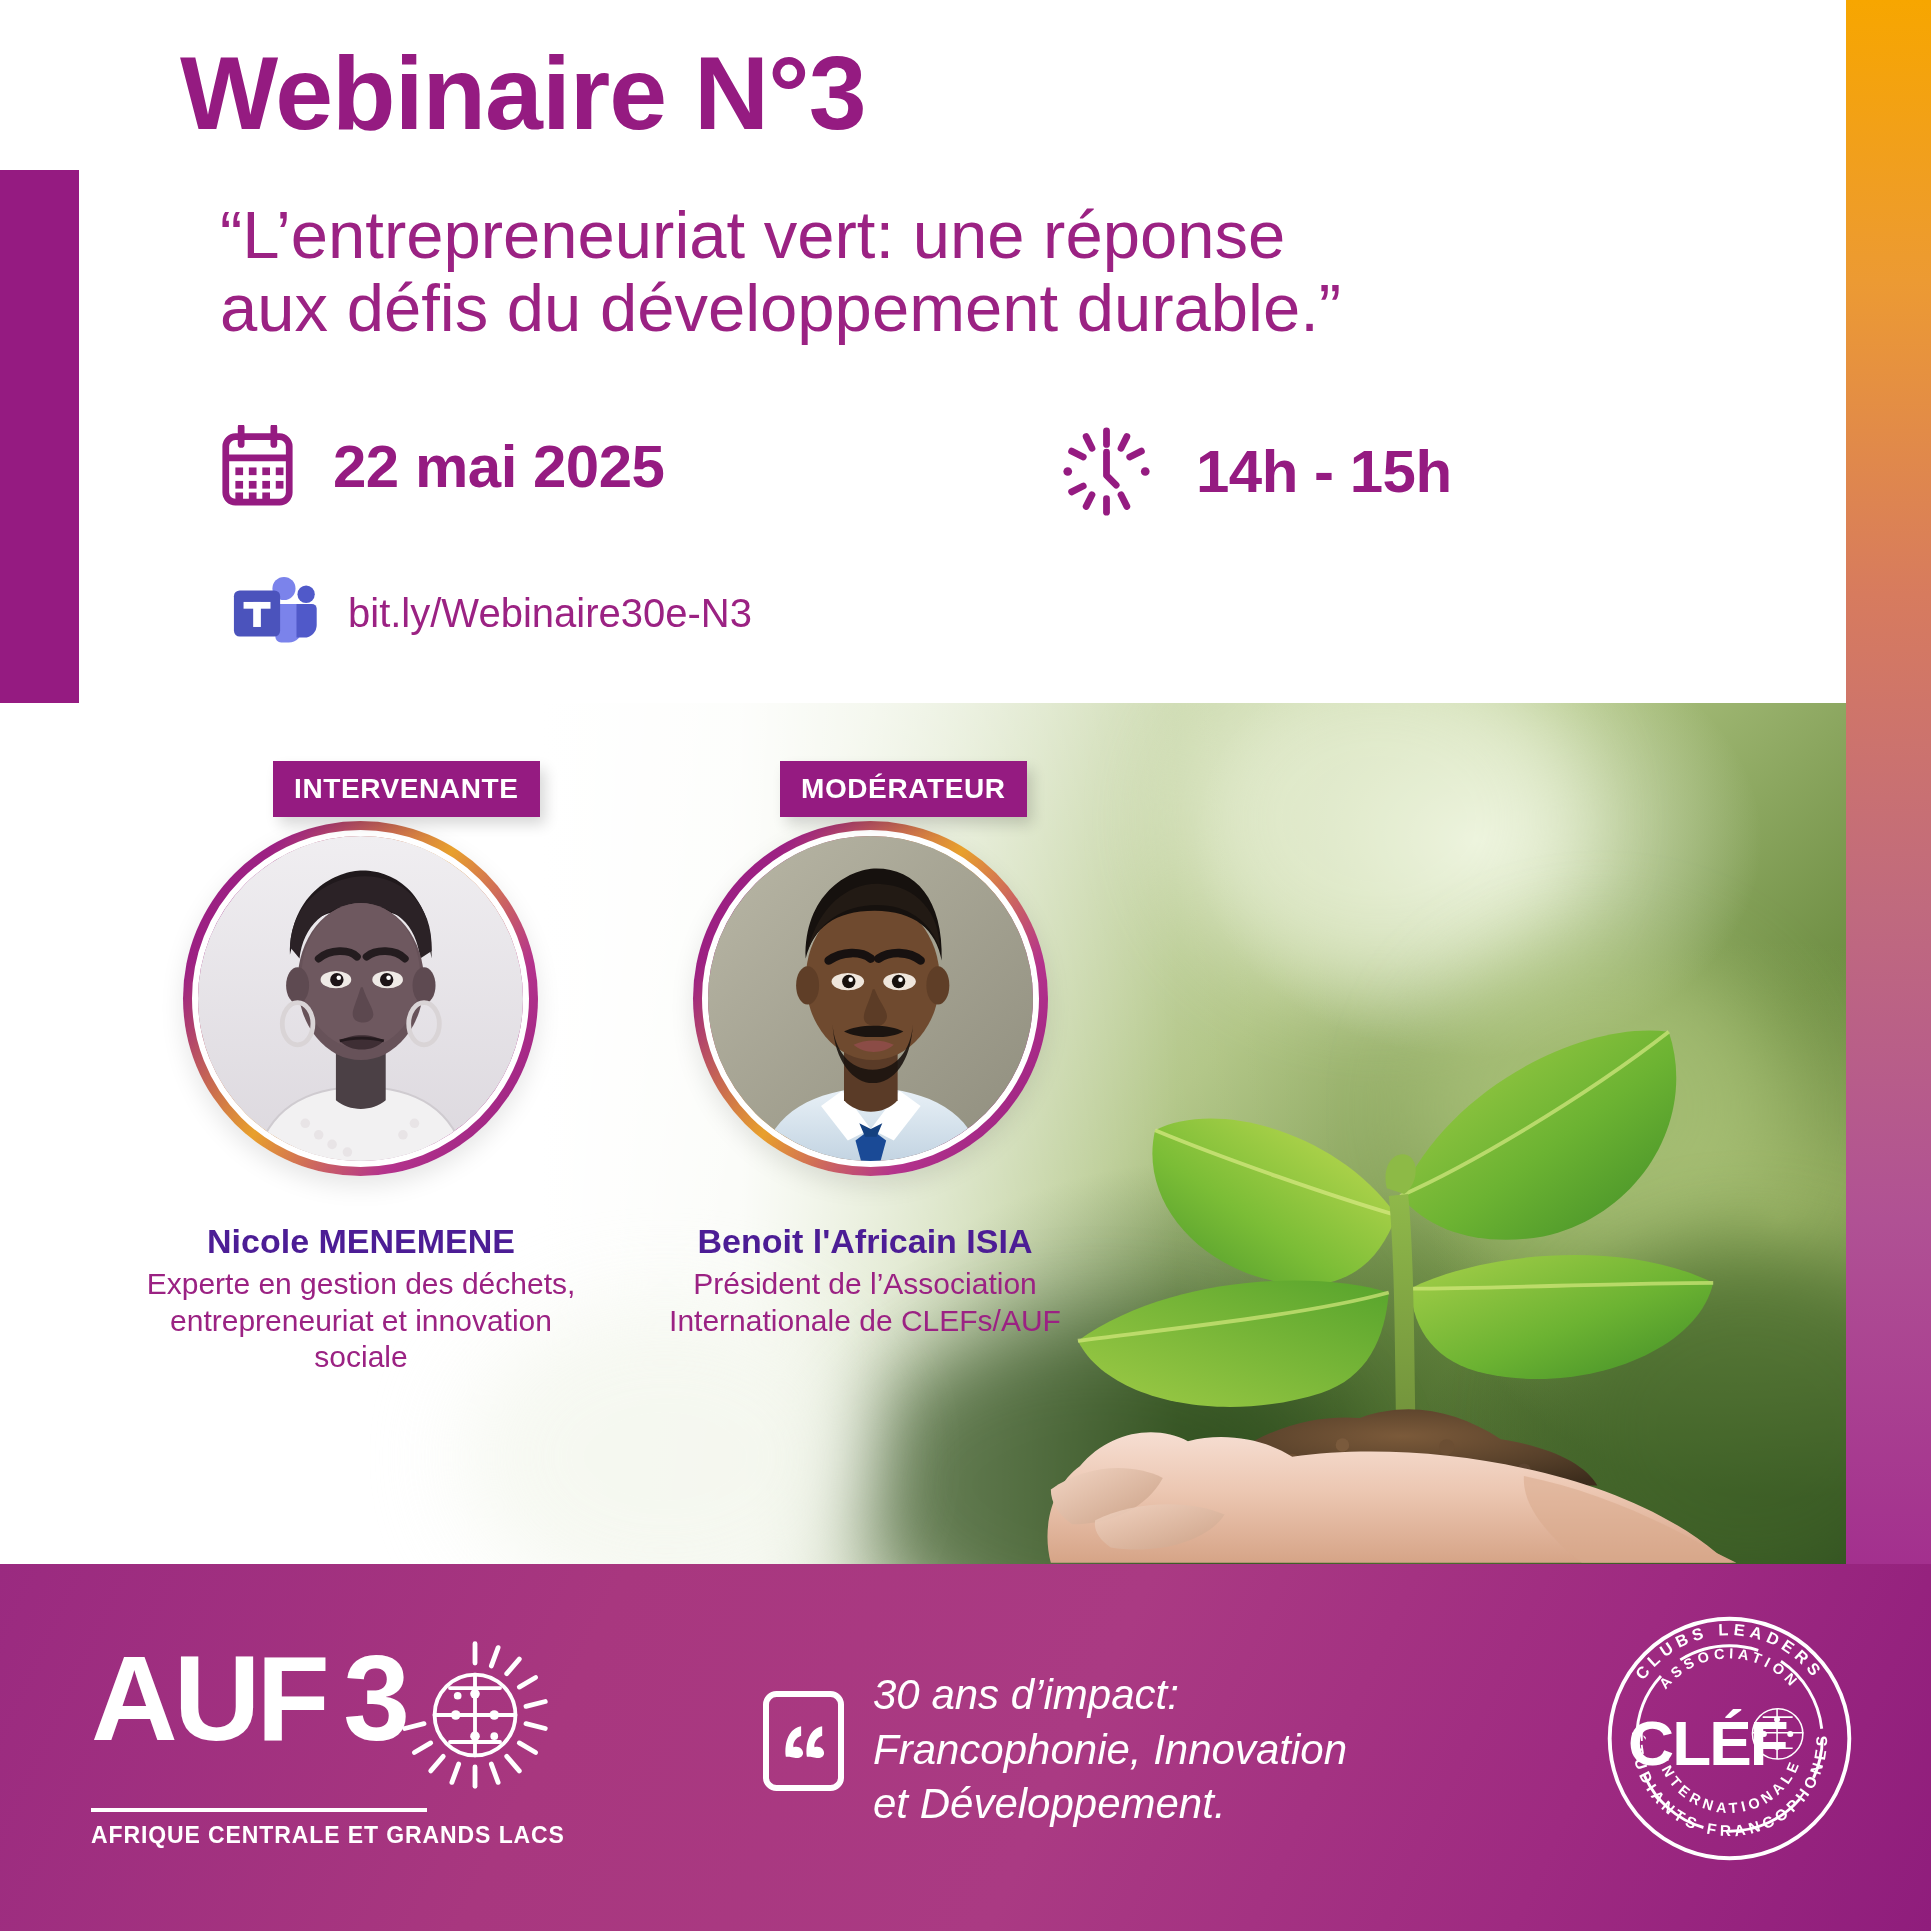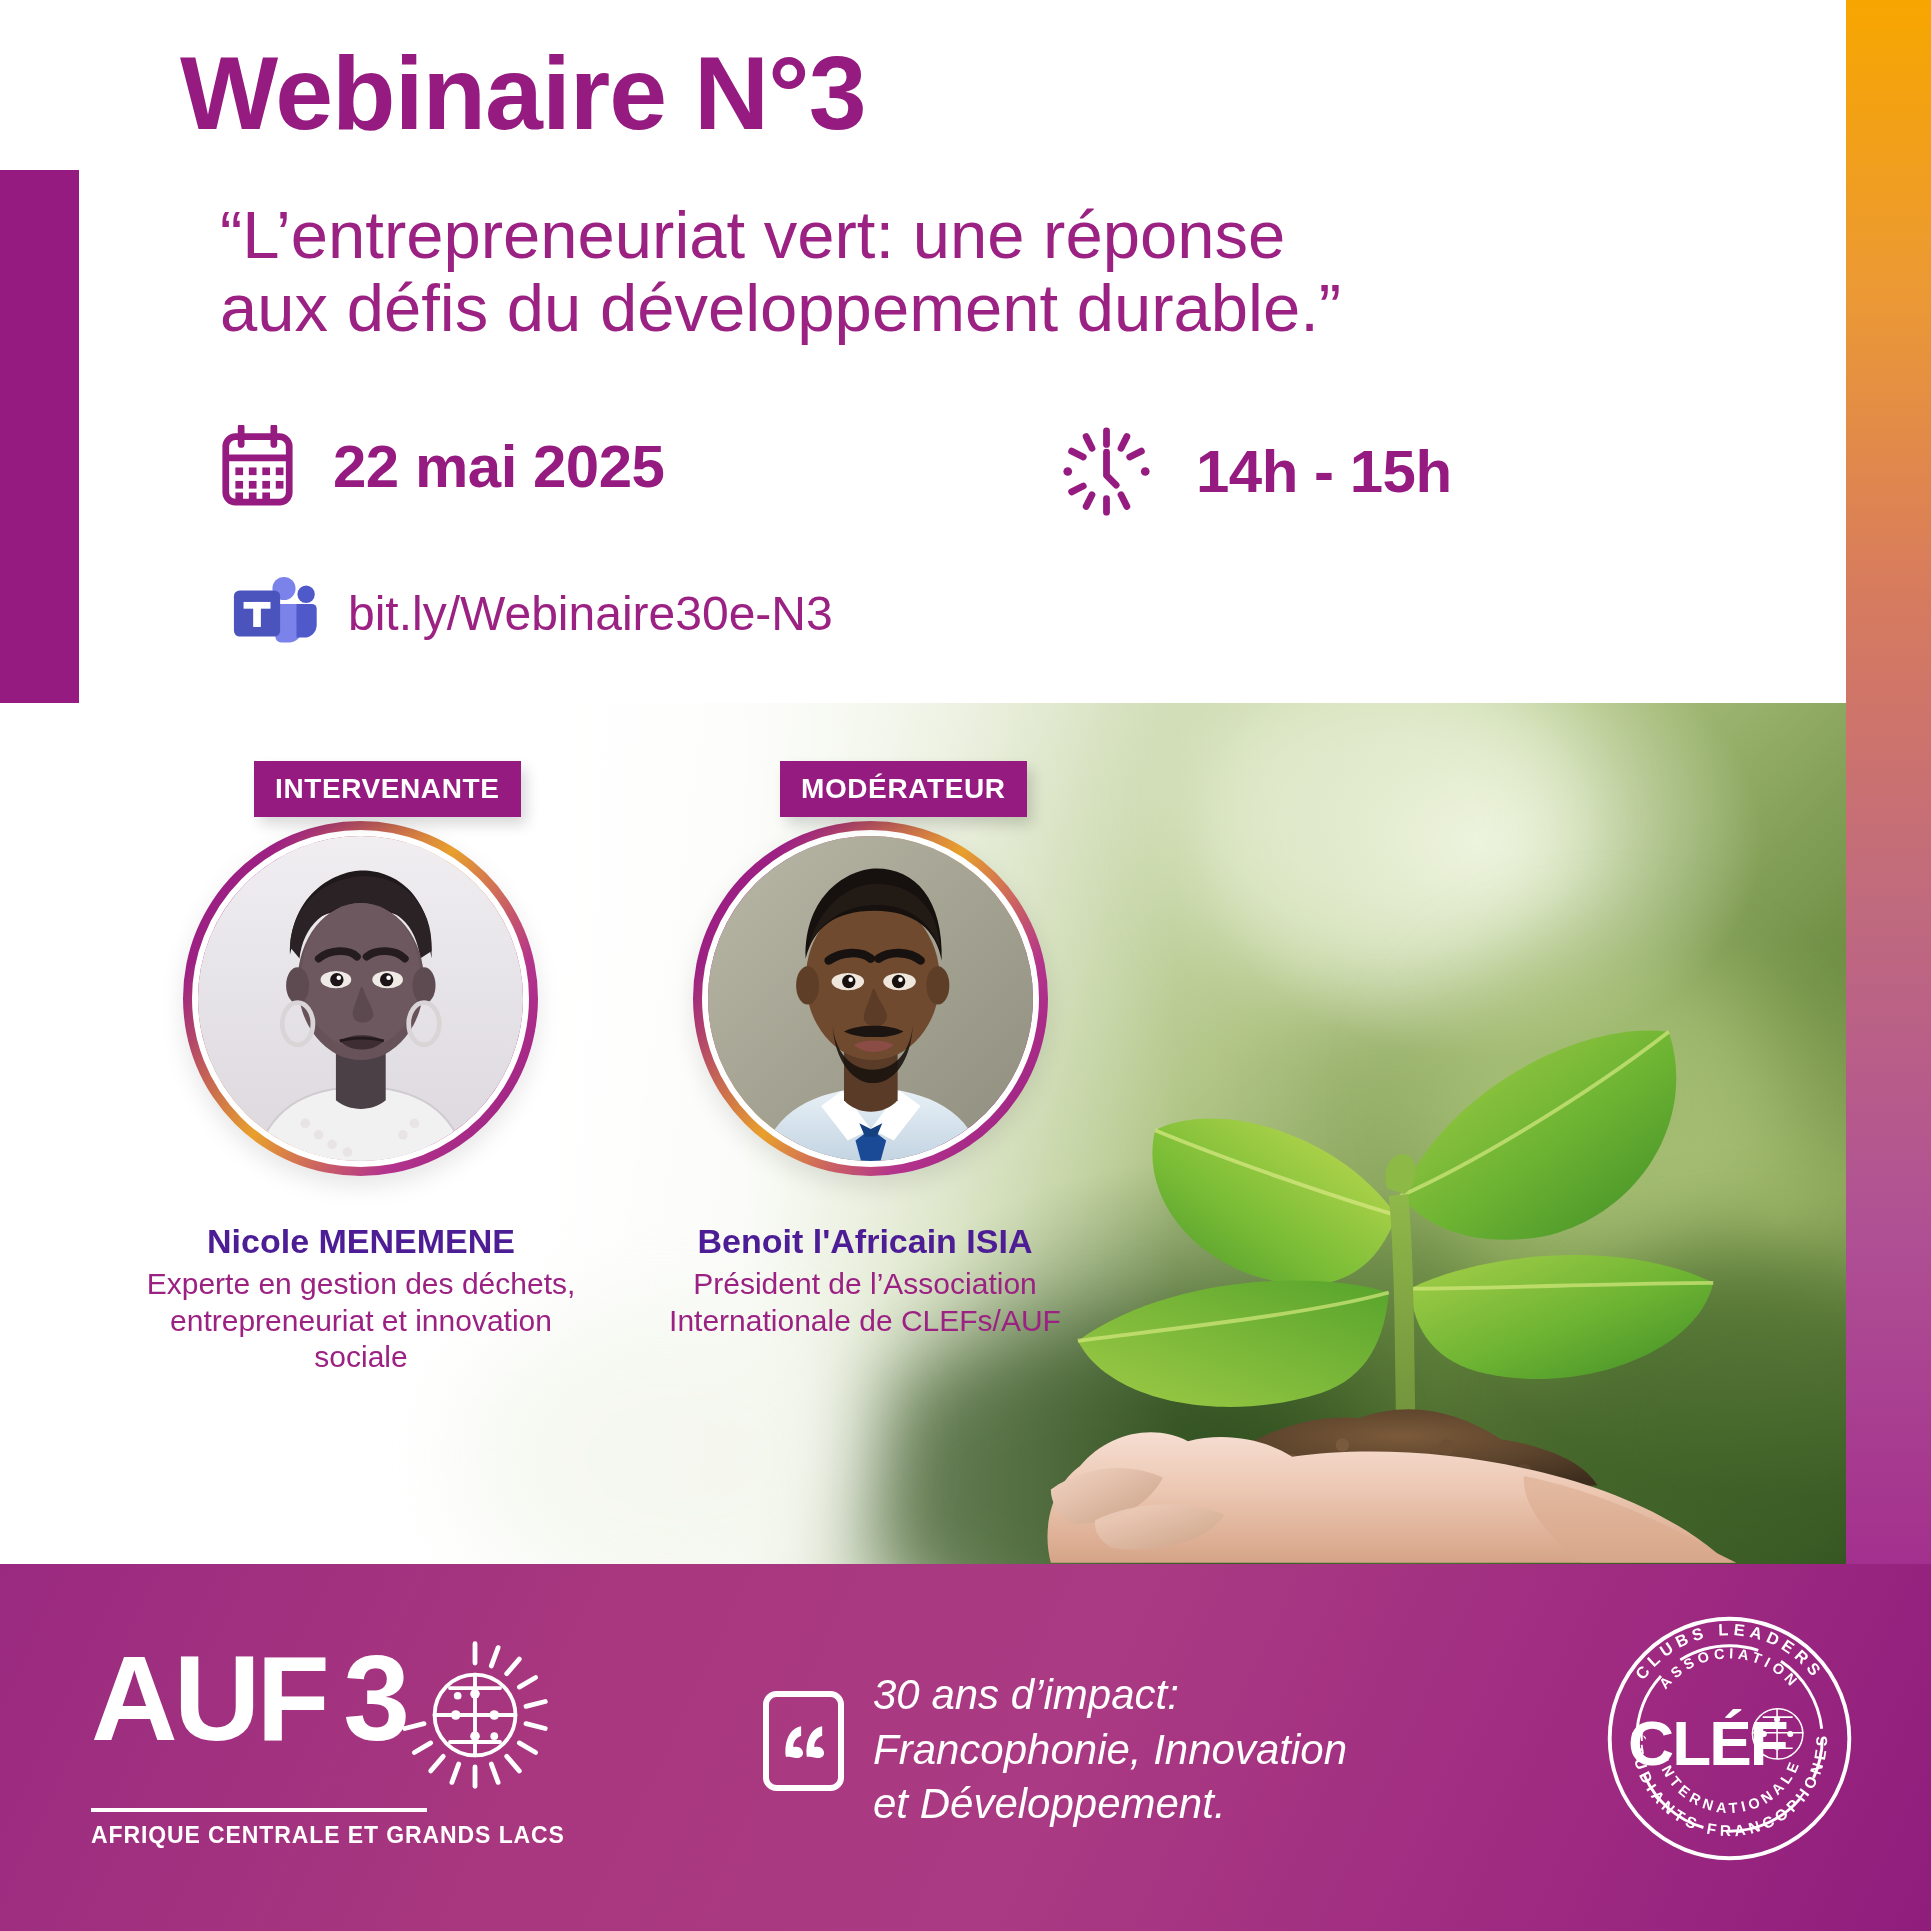--- a/index.html
+++ b/index.html
@@ -98,38 +98,38 @@
   }
   #meta-link {
     position: absolute; left: 224px; top: 575px;
     display: flex; align-items: center; gap: 31px; z-index: 10;
   }
   .meta-text {
     font-size: 60px; font-weight: 800; color: #951B81; letter-spacing: -0.5px;
     white-space: nowrap;
   }
   .link-text {
-    font-size: 48px; font-weight: 400; color: #9B2283; letter-spacing: 0px;
+    font-size: 40px; font-weight: 400; color: #9B2283; letter-spacing: 0px;
     white-space: nowrap;
   }
 
   
   .badge {
     position: absolute;
     background: #951B81;
     color: #ffffff;
     font-size: 28px;
     font-weight: 800;
     letter-spacing: 0.6px;
     padding: 11.6px 21px 12.6px;
     white-space: nowrap;
     z-index: 12;
     box-shadow: 5.8px 7.7px 13.5px rgba(0,0,0,0.16);
   }
-  #badge-1 { left: 254px; top: 761px; }
+  #badge-1 { left: 273px; top: 761px; }
   #badge-2 { left: 780px; top: 761px; }
 
   
   .avatar-wrap {
     position: absolute;
     width: 355px; height: 355px;
     border-radius: 50%;
     z-index: 11;
     background: linear-gradient(125deg, #951B81 0%, #9D2183 18%, #E8A02C 48%, #B4338C 74%, #8F1A7E 100%);
     padding: 8.7px;

